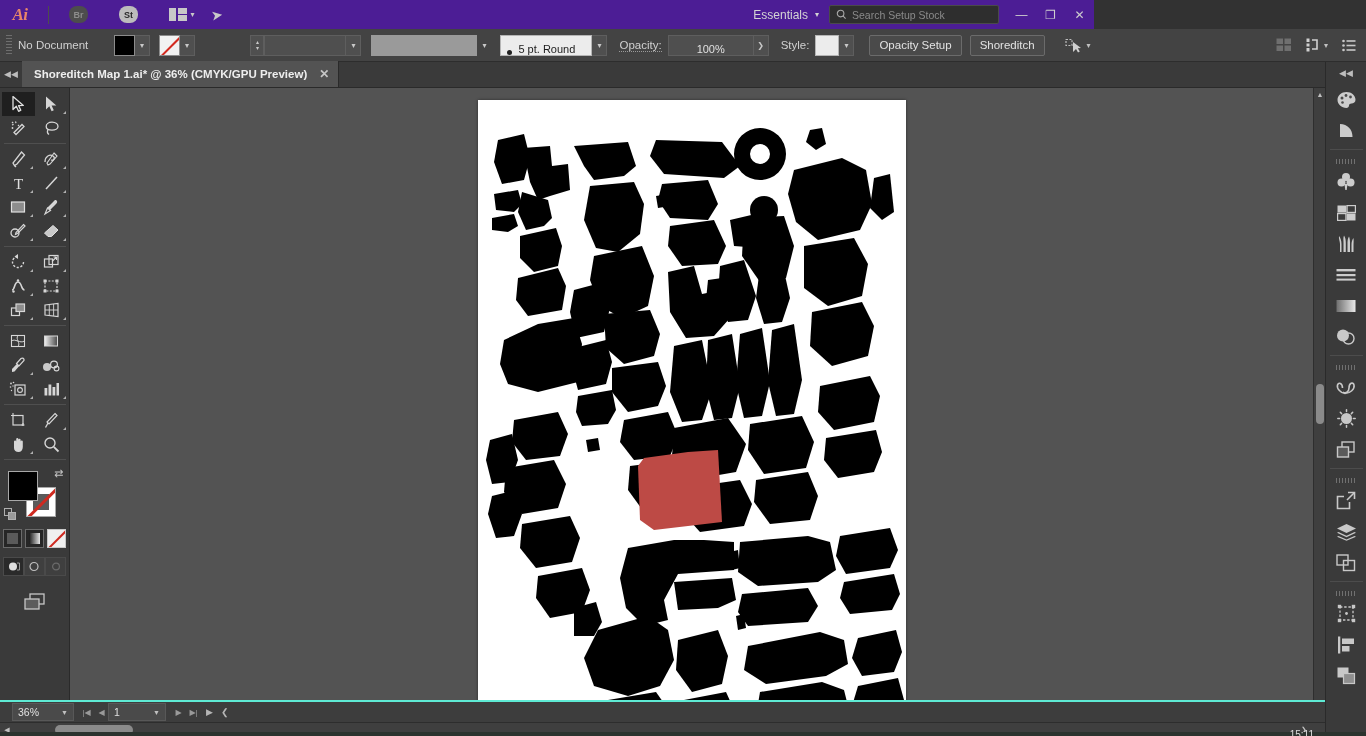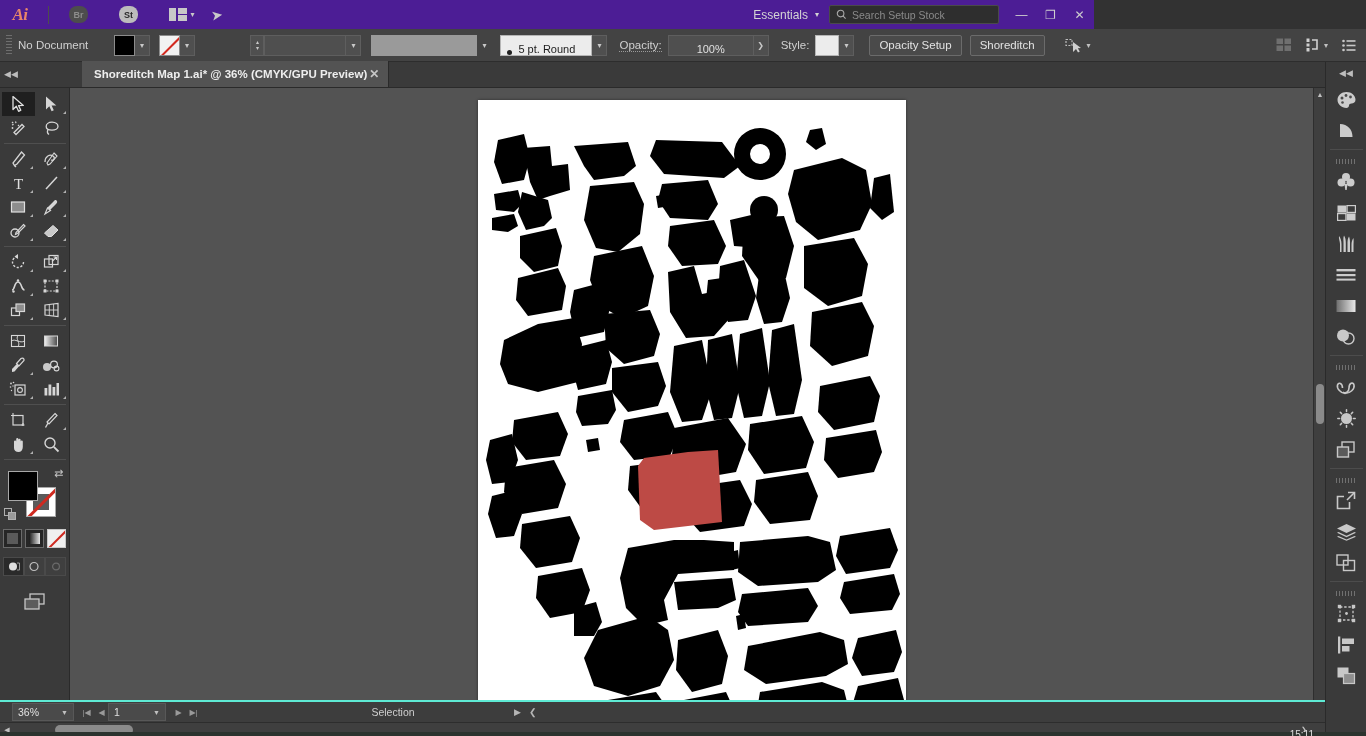--- a/index.html
+++ b/index.html
@@ -106,22 +106,22 @@
   .tabbar {
     position: absolute; left: 0; top: 62px; width: 1366px; height: 26px;
     background: #3a3a3a; border-bottom: 1px solid #2a2a2a; display: flex; align-items: flex-end;
   }
   .collapse-arrows {
     width: 22px; height: 26px; display: flex; align-items: center; justify-content: center;
     font-size: 9px; color: #bdbdbd;
   }
   .doctab {
     height: 26px; background: #535353; display: flex; align-items: center;
-    padding: 0 9px 0 12px; gap: 2px; font-size: 11.5px; color: #eeeeee;
-    border-right: 1px solid #2a2a2a; font-weight: bold; margin-left: 60px;
+    padding: 0 9px 0 12px; gap: 12px; font-size: 11.5px; color: #eeeeee;
+    border-right: 1px solid #2a2a2a; font-weight: bold; 
   }
   .tab-close { font-size: 12px; color: #c6c6c6; }
 
   
   .toolspanel {
     position: absolute; left: 0; top: 88px; width: 70px; height: 624px;
     background: #3a3a3a; border-right: 1px solid #2a2a2a;
     display: flex; flex-direction: column; align-items: center; padding-top: 4px;
   }
   .tool-grid { display: grid; grid-template-columns: 33px 33px; }
@@ -917,21 +917,20 @@
       <div class="sb-navbtn">◀</div>
     </div>
     <div class="sb-page">
       <span>1</span>
       <span class="sb-chev">▼</span>
     </div>
     <div class="sb-nav">
       <div class="sb-navbtn">▶</div>
       <div class="sb-navbtn">▶|</div>
     </div>
-    <div class="sb-status">Selection</div>
     <div class="sb-arrows">
       <span>▶</span>
       <span>❮</span>
     </div>
   </div>
 
   <div class="hscroll">
     <div class="hs-arrow" style="left:0;">◀</div>
     <div class="thumb"></div>
     <div class="hs-arrow" style="right:14px;">❯</div>

